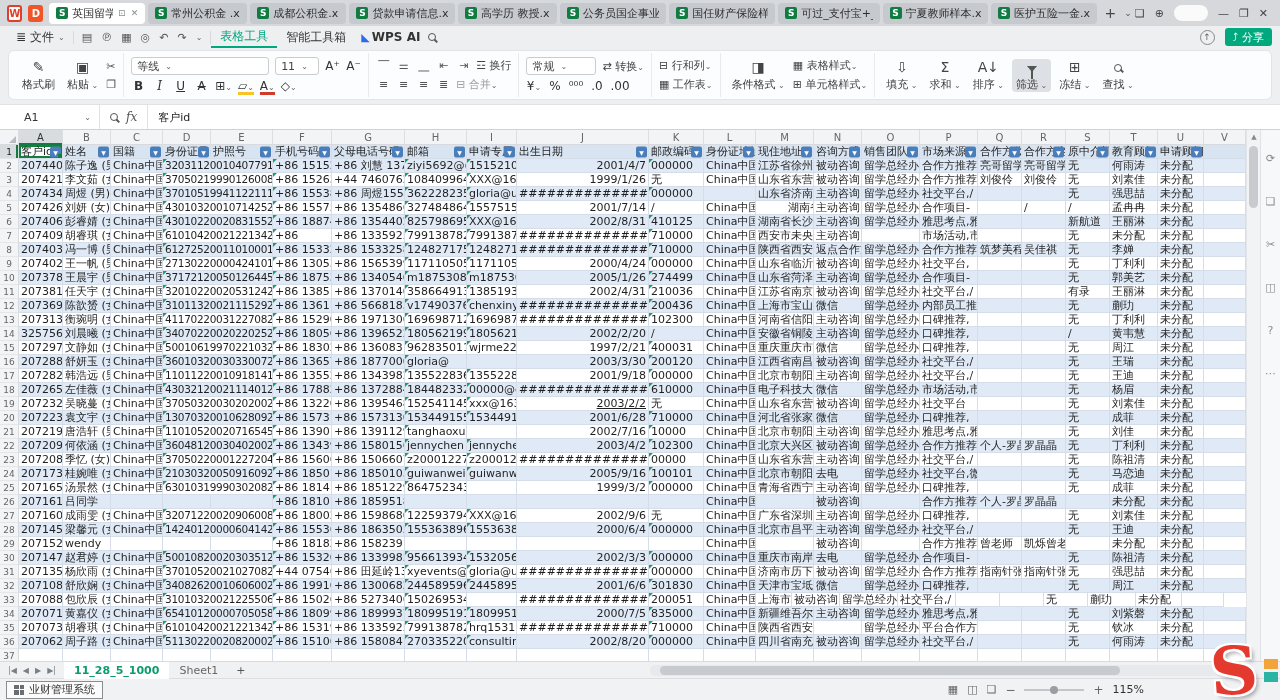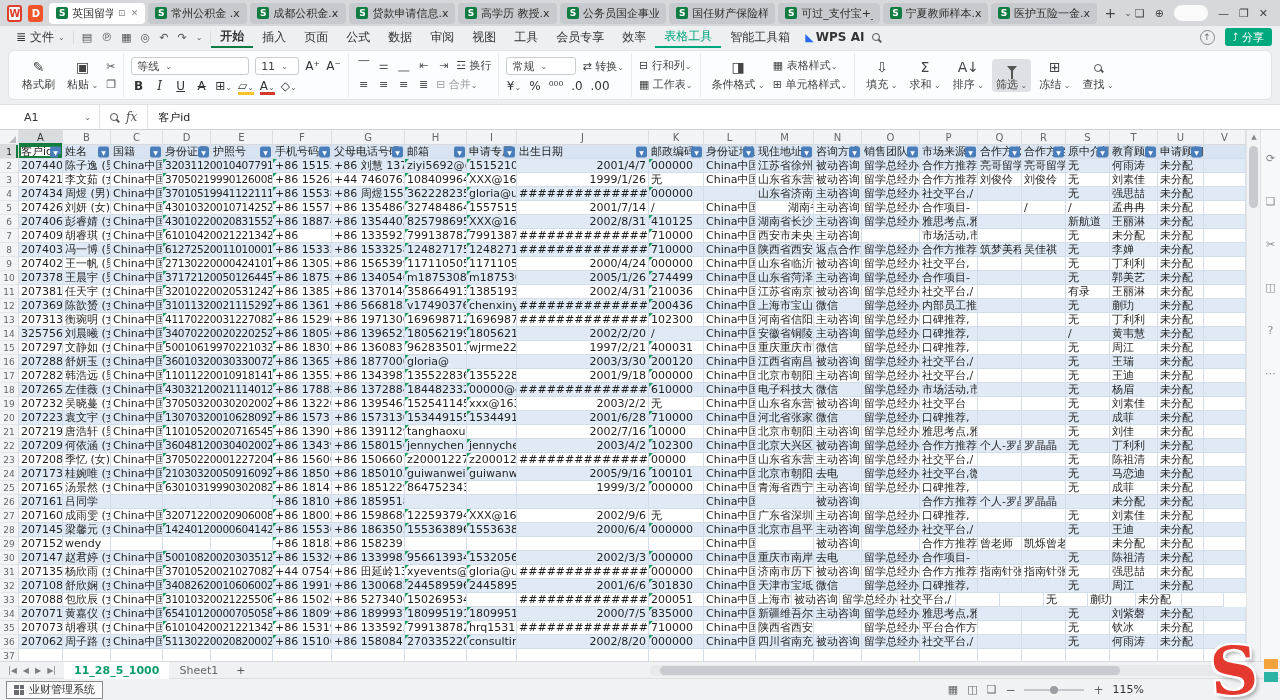--- a/index.html
+++ b/index.html
@@ -201,32 +201,20 @@
   </div>
   <div class="qicons">
     <span>▤</span>
     <span>℗</span>
     <span>▦</span>
     <span>◎</span>
     <span>↶</span>
     <span>↷</span>
     <span class="caret">⌄</span>
   </div>
-  <div style="display:flex;">
-      <div class="mitem active">开始</div>
-      <div class="mitem">插入</div>
-      <div class="mitem">页面</div>
-      <div class="mitem">公式</div>
-      <div class="mitem">数据</div>
-      <div class="mitem">审阅</div>
-      <div class="mitem">视图</div>
-      <div class="mitem">工具</div>
-      <div class="mitem">会员专享</div>
-      <div class="mitem">效率</div>
-    </div>
   <div class="mitem ctx">表格工具</div>
   <div class="mitem">智能工具箱</div>
   <span class="ai-logo">◣</span>
   <span class="ai-text">WPS AI</span>
   <span class="mag"></span>
   <div class="mb-right">
     <span class="upload-ico">↑</span>
     <span class="share-btn">
       <span>⤴</span>
       <span>分享</span>
@@ -246,21 +234,21 @@
         <span><span>粘贴</span><span class="caret"> ⌄</span></span>
       </div>
       <div class="mini-col">
         <span>✂</span>
         <span>❐</span>
       </div>
     </div>
     <div class="rgroup">
       <div class="stack">
         <div class="rrow">
-          <div class="select" style="width:118px;">
+          <div class="select" style="width:138px;">
             <span>等线</span>
               <span class="caret">⌄</span>
           </div>
           <div class="select" style="width:44px;">
             <span>11</span>
               <span class="caret">⌄</span>
           </div>
           <span class="fbtn">A⁺</span>
           <span class="fbtn">A⁻</span>
         </div>
@@ -836,21 +824,21 @@
         <div class="grow">
           <div class="gut">19</div>
           <div class="c num" style="width: 44px;">207232</div>
           <div class="c" style="width: 48px;">吴晓蔓 (女</div>
           <div class="c" style="width: 52px;">China中国</div>
           <div class="c idw tri" style="width: 110px;">370503200302020020</div>
           <div class="c tri" style="width: 59px;">+86 13220522</div>
           <div class="c" style="width: 73px;">+86 1395468251</div>
           <div class="c tri" style="width: 62px;">152541145</div>
           <div class="c tri" style="width: 50px;">xxx@163.c</div>
-          <div class="c num" style="width: 132px;">2003/2/2</div>
+          <div class="c num" style="width: 132px; text-decoration: underline;">2003/2/2</div>
           <div class="c" style="width: 55px;">无</div>
           <div class="c" style="width: 52px;">China中国</div>
           <div class="c" style="width: 58px;">山东省东营</div>
           <div class="c" style="width: 48px;">被动咨询</div>
           <div class="c" style="width: 58px;">留学总经办</div>
           <div class="c" style="width: 58px;">社交平台</div>
           <div class="c" style="width: 44px;"></div>
           <div class="c" style="width: 44px;"></div>
           <div class="c" style="width: 44px;">无</div>
           <div class="c" style="width: 48px;">刘素佳</div>

